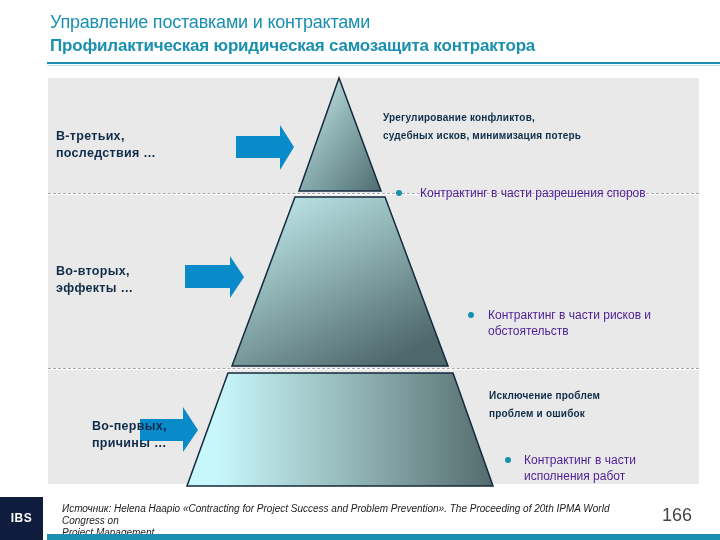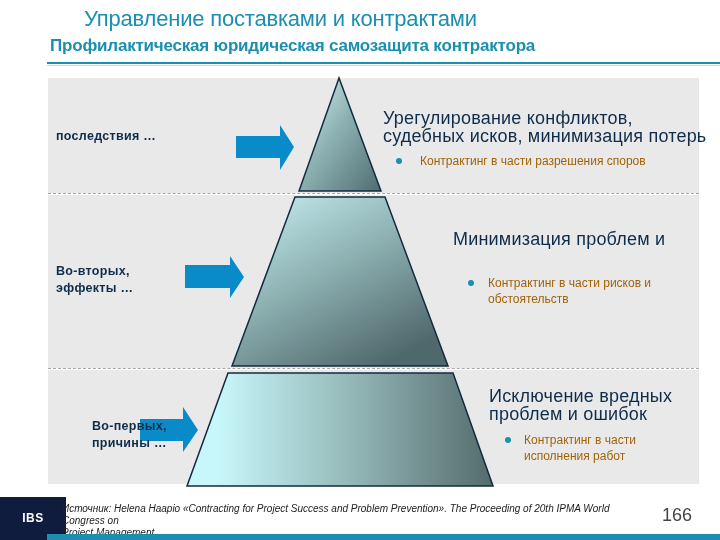--- a/index.html
+++ b/index.html
@@ -1,30 +1,30 @@
 <!DOCTYPE html>
 <html><head>
 <meta charset="utf-8">
 <style>
   html, body { margin:0; padding:0; }
   body { width:720px; height:540px; position:relative; overflow:hidden; background:#ffffff; font-family:"Liberation Sans", sans-serif; }
-  .title { position:absolute; left:50px; top:6px; font-size:22px; color:#1a8fb0; white-space:nowrap; letter-spacing:-0.2px;margin-left:34px; }
+  .title { position:absolute; left:50px; top:12px; font-size:18px; color:#1a8fb0; white-space:nowrap; letter-spacing:-0.2px; }
   .subtitle { position:absolute; left:50px; top:36px; font-size:17px; font-weight:bold; color:#1a8fb0; white-space:nowrap; letter-spacing:-0.2px; }
   .header-line { position:absolute; left:47px; top:62px; width:673px; height:2px; background:#1a8fb0; }
   .header-line2 { position:absolute; left:47px; top:65px; width:673px; height:1px; background:#b9e2ee; }
   .panel { position:absolute; left:48px; top:78px; width:651px; height:406px; background:#e9e9e9; }
   .dash { position:absolute; left:48px; width:651px; height:0; border-top:1px dashed #a6a6a6; }
   .dash-w { position:absolute; left:48px; width:651px; height:2px; background:#ffffff; }
   .left-label { position:absolute; font-size:12.5px; font-weight:bold; color:#0f2d4a; line-height:17px; letter-spacing:0.3px; }
-  .right-title { position:absolute; font-size:18px; font-weight:normal; color:#0f2d4a; line-height:18px; letter-spacing:0.2px; }
-  .bullet { position:absolute; font-size:12px; color:#a16207; line-height:16px; }
+  .right-title { position:absolute; font-size:10px; font-weight:bold; color:#0f2d4a; line-height:18px; letter-spacing:0.2px; }
+  .bullet { position:absolute; font-size:12px; color:#4c1d95; line-height:16px;margin-top:32px; }
   .bullet .dot { position:absolute; left:0; top:5px; width:6px; height:6px; border-radius:50%; background:#1a8fb0; }
   .bullet .txt { display:block; }
   svg.pyr { position:absolute; left:0; top:0; }
-  .footer-logo { position:absolute; left:0; top:497px; width:66px; height:43px; background:#0f1c3d; color:#ffffff; font-weight:bold; font-size:12px; text-align:center; line-height:43px; letter-spacing:0.5px; }
+  .footer-logo { position:absolute; left:0; top:497px; width:43px; height:43px; background:#0f1c3d; color:#ffffff; font-weight:bold; font-size:12px; text-align:center; line-height:43px; letter-spacing:0.5px; }
   .source { position:absolute; left:62px; top:503px; width:580px; font-size:10px; font-style:italic; color:#222; line-height:12px; }
   .source .l2 { display:block; text-align:left; }
   .page-num { position:absolute; left:662px; top:505px; font-size:18px; color:#444; }
   .footer-bar { position:absolute; left:47px; top:534px; width:673px; height:6px; background:#1a8fb0; }
 </style>
 </head>
 <body>
 
 <div class="title">Управление поставками и контрактами</div>
 <div class="subtitle">Профилактическая юридическая самозащита контрактора</div>
@@ -65,53 +65,53 @@
   </g>
   <g>
     <polygon points="185,265 230,265 230,256 244,277 230,298 230,288 185,288" fill="#0a8bc9"></polygon>
   </g>
   <g>
     <polygon points="140,419 183,419 183,407 198,430 183,452 183,441 140,441" fill="#0a8bc9"></polygon>
   </g>
 </svg>
 
 <div class="left-label" style="left:56px; top:128px;">
+  <div>В-третьих,</div>
   <div>последствия …</div>
 </div>
 <div class="right-title" style="left:383px; top:109px;">
   <div>Урегулирование конфликтов,</div>
   <div>судебных исков, минимизация потерь</div>
 </div>
 <div class="bullet" style="left:396px; top:153px; padding-left:24px;">
   <span class="dot"></span>
   <span class="txt">Контрактинг в части разрешения споров</span>
 </div>
 
 <div class="left-label" style="left:56px; top:263px;">
   <div>Во-вторых,</div>
   <div>эффекты …</div>
 </div>
 <div class="right-title" style="left:453px; top:230px;">
-  <div>Минимизация проблем и</div>
 </div>
 <div class="bullet" style="left:468px; top:275px; padding-left:20px;">
   <span class="dot"></span>
   <span class="txt">Контрактинг в части рисков и</span>
   <span class="txt">обстоятельств</span>
 </div>
 
 <div class="left-label" style="left:56px; top:418px;margin-left:36px;">
   <div>Во-первых,</div>
   <div>причины …</div>
 </div>
 <div class="right-title" style="left:489px; top:387px;">
-  <div>Исключение вредных</div>
+  <div>Исключение проблем</div>
   <div>проблем и ошибок</div>
 </div>
-<div class="bullet" style="left:505px; top:432px; padding-left:19px;">
+<div class="bullet" style="left:505px; top:420px; padding-left:19px;">
   <span class="dot"></span>
   <span class="txt">Контрактинг в части</span>
   <span class="txt">исполнения работ</span>
 </div>
 
 <div class="footer-logo">IBS</div>
 <div class="source">
   <span>Источник: Helena Haapio «Contracting for Project Success and Problem Prevention». The Proceeding of 20th IPMA World Congress on</span>
   <span class="l2">Project Management</span>
 </div>

